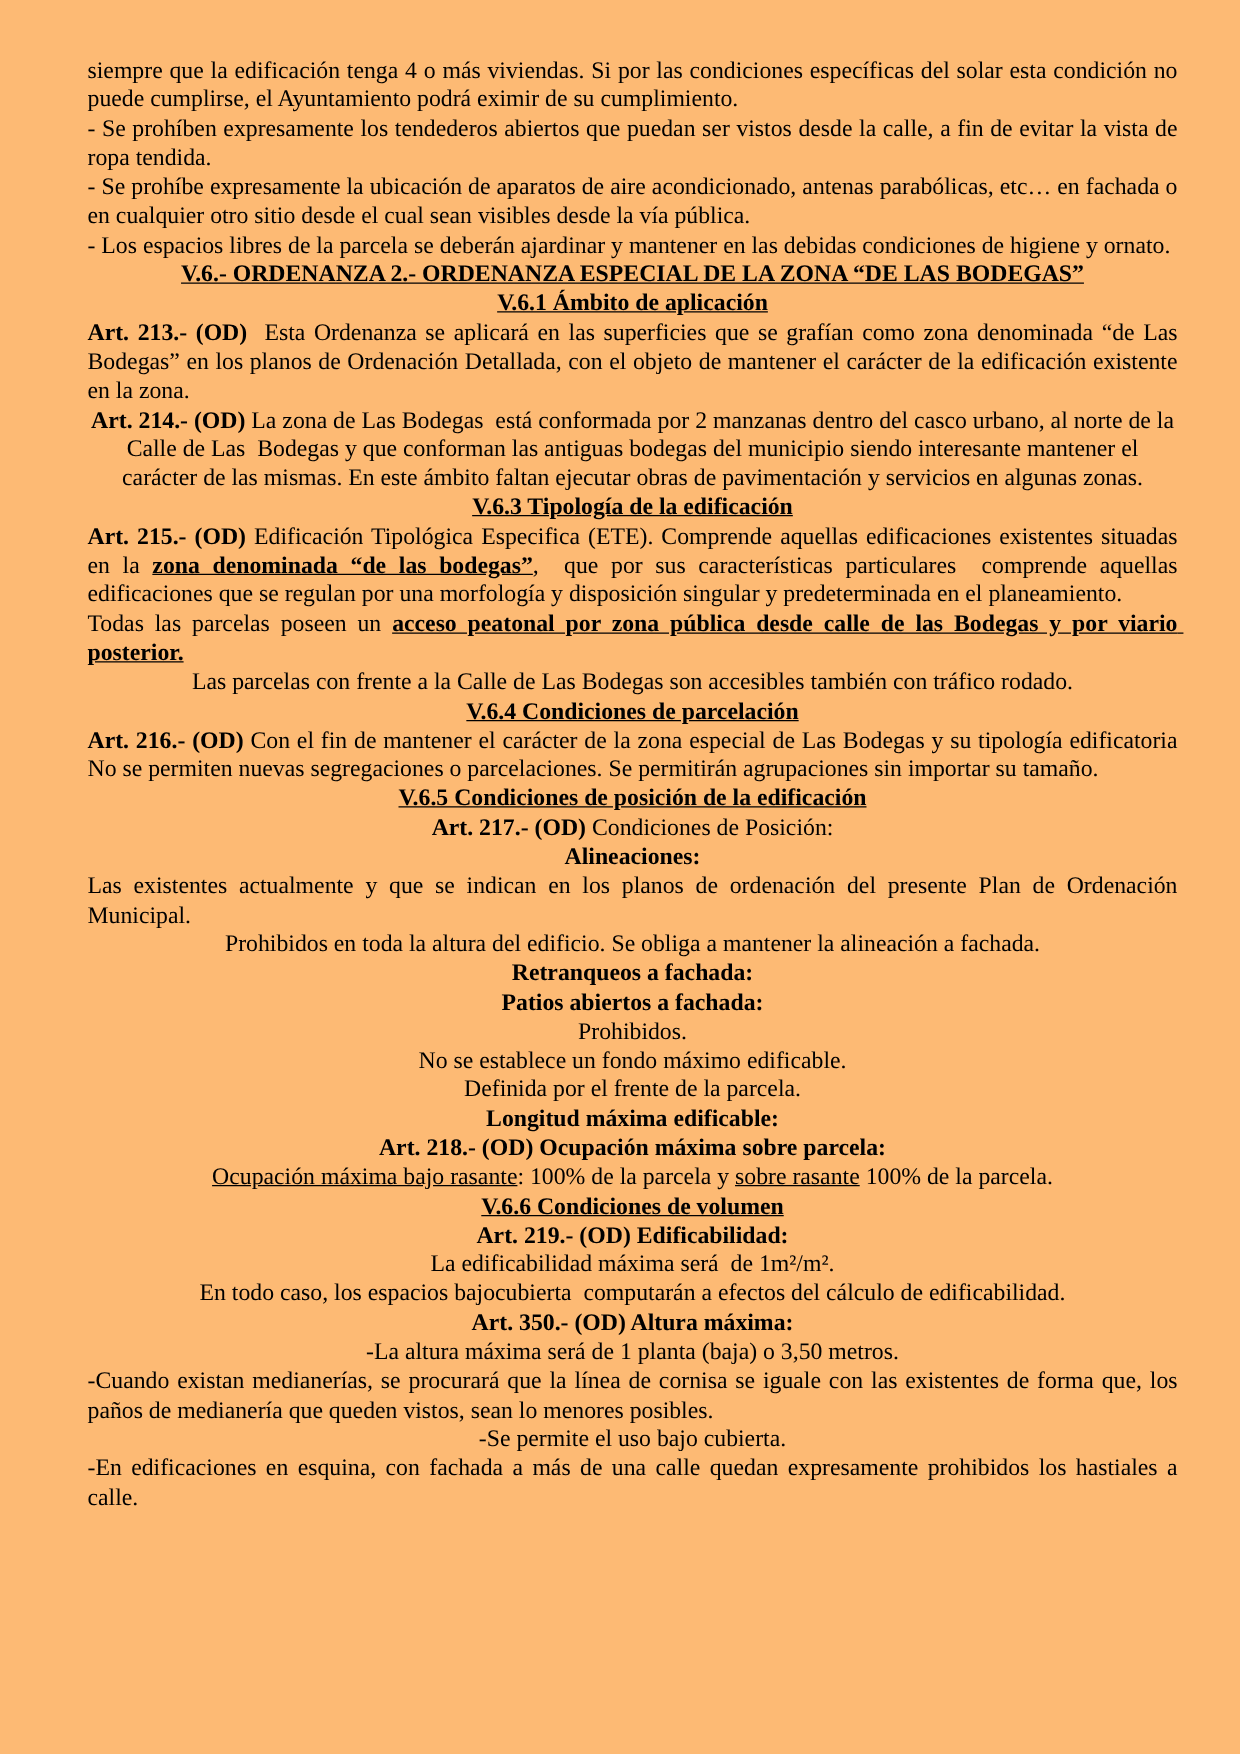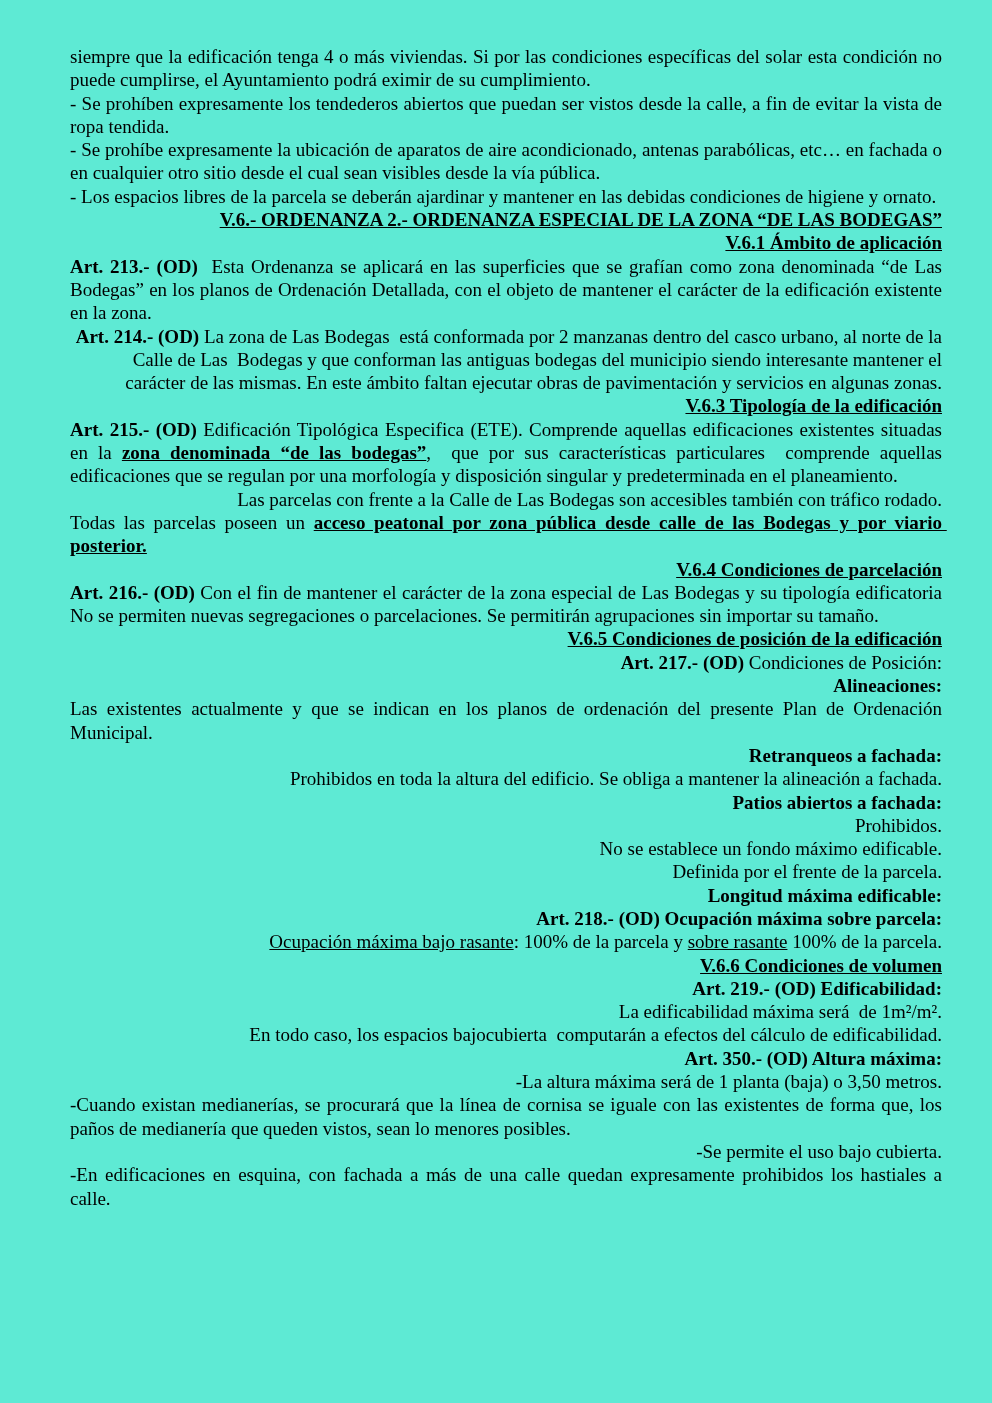--- a/index.html
+++ b/index.html
@@ -10,60 +10,60 @@
   body {
     width: 992px;
     height: 1403px;
     overflow: hidden;
   }
   .page {
     box-sizing: border-box;
     width: 992px;
     height: 1403px;
     padding: 45px 50px 0 70px;
-    background: #5eead4;
+    background: #fdba74;
     color: #000000;
     font-family: "Liberation Serif", "DejaVu Serif", serif;
     font-size: 19px;
     line-height: 23.3px;
   }
   p.block {
     margin: 0;
     white-space: pre-wrap;
   }
   .justify { text-align: justify; }
-  .left    { text-align: right; }
+  .left    { text-align: center; }
   .b { font-weight: bold; }
   .u { text-decoration: underline; }
 </style>
 </head>
 <body>
 
 <main class="page">
   <div id="doc">
       <p class="block justify"><span>siempre que la edificación tenga 4 o más viviendas. Si por las condiciones específicas del solar esta condición no puede cumplirse, el Ayuntamiento podrá eximir de su cumplimiento.</span></p>
       <p class="block justify"><span>- Se prohíben expresamente los tendederos abiertos que puedan ser vistos desde la calle, a fin de evitar la vista de ropa tendida.</span></p>
       <p class="block justify"><span>- Se prohíbe expresamente la ubicación de aparatos de aire acondicionado, antenas parabólicas, etc… en fachada o en cualquier otro sitio desde el cual sean visibles desde la vía pública.</span></p>
       <p class="block justify"><span>- Los espacios libres de la parcela se deberán ajardinar y mantener en las debidas condiciones de higiene y ornato.</span></p>
       <p class="block left"><span class="b u">V.6.- ORDENANZA 2.- ORDENANZA ESPECIAL DE LA ZONA “DE LAS BODEGAS”</span></p>
       <p class="block left"><span class="b u">V.6.1 Ámbito de aplicación</span></p>
       <p class="block justify"><span class="b">Art. 213.- (OD)</span><span>  Esta Ordenanza se aplicará en las superficies que se grafían como zona denominada “de Las Bodegas” en los planos de Ordenación Detallada, con el objeto de mantener el carácter de la edificación existente en la zona.</span></p>
       <p class="block left"><span class="b">Art. 214.- (OD)</span><span> La zona de Las Bodegas  está conformada por 2 manzanas dentro del casco urbano, al norte de la Calle de Las  Bodegas y que conforman las antiguas bodegas del municipio siendo interesante mantener el carácter de las mismas. En este ámbito faltan ejecutar obras de pavimentación y servicios en algunas zonas.</span></p>
       <p class="block left"><span class="b u">V.6.3 Tipología de la edificación</span></p>
       <p class="block justify"><span class="b">Art. 215.- (OD)</span><span> Edificación Tipológica Especifica (ETE). Comprende aquellas edificaciones existentes situadas en la </span><span class="b u">zona denominada “de las bodegas”</span><span>,  que por sus características particulares  comprende aquellas edificaciones que se regulan por una morfología y disposición singular y predeterminada en el planeamiento.</span></p>
+      <p class="block justify"><span>Todas las parcelas poseen un </span><span class="b u">acceso peatonal por zona pública desde calle de las Bodegas y por viario posterior.</span></p>
       <p class="block left"><span>Las parcelas con frente a la Calle de Las Bodegas son accesibles también con tráfico rodado.</span></p>
-      <p class="block justify"><span>Todas las parcelas poseen un </span><span class="b u">acceso peatonal por zona pública desde calle de las Bodegas y por viario posterior.</span></p>
       <p class="block left"><span class="b u">V.6.4 Condiciones de parcelación</span></p>
       <p class="block justify"><span class="b">Art. 216.- (OD)</span><span> Con el fin de mantener el carácter de la zona especial de Las Bodegas y su tipología edificatoria No se permiten nuevas segregaciones o parcelaciones. Se permitirán agrupaciones sin importar su tamaño.</span></p>
       <p class="block left"><span class="b u">V.6.5 Condiciones de posición de la edificación</span></p>
       <p class="block left"><span class="b">Art. 217.- (OD)</span><span> Condiciones de Posición:</span></p>
       <p class="block left"><span class="b">Alineaciones:</span></p>
       <p class="block justify"><span>Las existentes actualmente y que se indican en los planos de ordenación del presente Plan de Ordenación Municipal.</span></p>
+      <p class="block left"><span>Prohibidos en toda la altura del edificio. Se obliga a mantener la alineación a fachada.</span></p>
       <p class="block left"><span class="b">Retranqueos a fachada:</span></p>
-      <p class="block left"><span>Prohibidos en toda la altura del edificio. Se obliga a mantener la alineación a fachada.</span></p>
       <p class="block left"><span class="b">Patios abiertos a fachada:</span></p>
       <p class="block left"><span>Prohibidos.</span></p>
       <p class="block left"><span>No se establece un fondo máximo edificable.</span></p>
       <p class="block left"><span>Definida por el frente de la parcela.</span></p>
       <p class="block left"><span class="b">Longitud máxima edificable:</span></p>
       <p class="block left"><span class="b">Art. 218.- (OD) Ocupación máxima sobre parcela:</span></p>
       <p class="block left"><span class="u">Ocupación máxima bajo rasante</span><span>: 100% de la parcela y </span><span class="u">sobre rasante</span><span> 100% de la parcela.</span></p>
       <p class="block left"><span class="b u">V.6.6 Condiciones de volumen</span></p>
       <p class="block left"><span class="b">Art. 219.- (OD) Edificabilidad:</span></p>
       <p class="block left"><span>La edificabilidad máxima será  de 1m²/m².</span></p>

